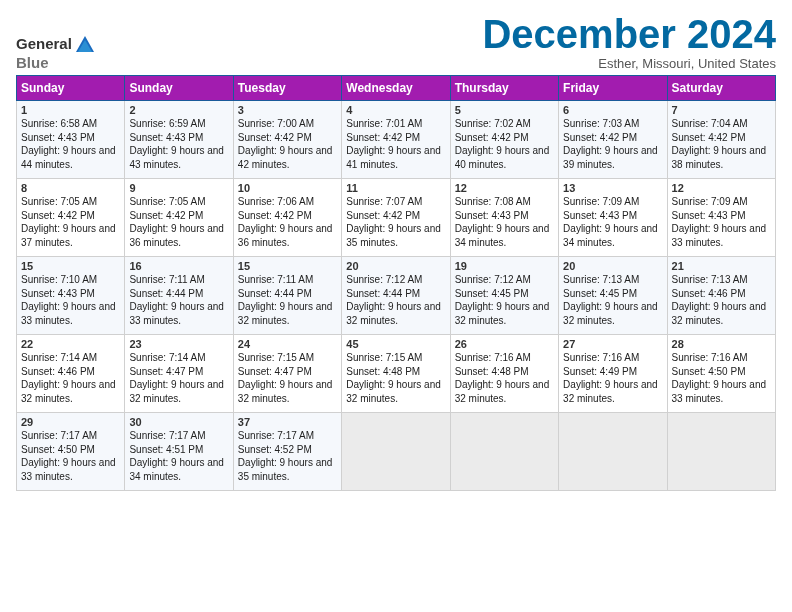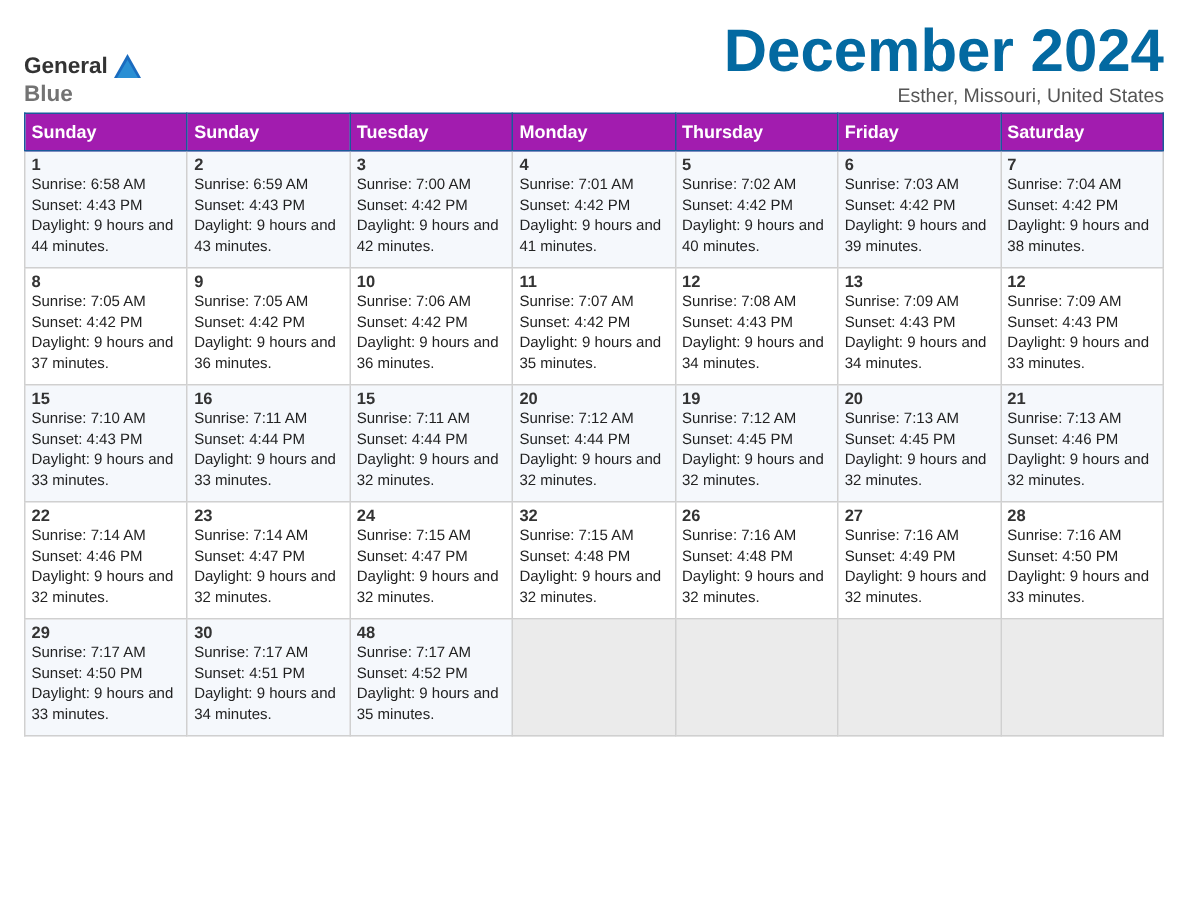--- a/index.html
+++ b/index.html
@@ -104,21 +104,21 @@
       <div class="location">Esther, Missouri, United States</div>
     </div>
   </div>
 
   <table class="calendar">
     <thead>
       <tr id="weekday-row">
           <th>Sunday</th>
           <th>Sunday</th>
           <th>Tuesday</th>
-          <th>Monday</th>
+          <th>Wednesday</th>
           <th>Thursday</th>
           <th>Friday</th>
           <th>Saturday</th>
         </tr>
     </thead>
     <tbody id="calendar-body">
         <tr>
           <td><span class="day-num">1</span>
 <span class="cell-text">Sunrise: 6:58 AM<br>Sunset: 4:43 PM<br>Daylight: 9 hours and 44 minutes.</span></td>
           <td><span class="day-num">2</span>
@@ -166,35 +166,35 @@
           <td><span class="day-num">21</span>
 <span class="cell-text">Sunrise: 7:13 AM<br>Sunset: 4:46 PM<br>Daylight: 9 hours and 32 minutes.</span></td>
         </tr>
         <tr>
           <td><span class="day-num">22</span>
 <span class="cell-text">Sunrise: 7:14 AM<br>Sunset: 4:46 PM<br>Daylight: 9 hours and 32 minutes.</span></td>
           <td><span class="day-num">23</span>
 <span class="cell-text">Sunrise: 7:14 AM<br>Sunset: 4:47 PM<br>Daylight: 9 hours and 32 minutes.</span></td>
           <td><span class="day-num">24</span>
 <span class="cell-text">Sunrise: 7:15 AM<br>Sunset: 4:47 PM<br>Daylight: 9 hours and 32 minutes.</span></td>
-          <td><span class="day-num">32</span>
+          <td><span class="day-num">45</span>
 <span class="cell-text">Sunrise: 7:15 AM<br>Sunset: 4:48 PM<br>Daylight: 9 hours and 32 minutes.</span></td>
           <td><span class="day-num">26</span>
 <span class="cell-text">Sunrise: 7:16 AM<br>Sunset: 4:48 PM<br>Daylight: 9 hours and 32 minutes.</span></td>
           <td><span class="day-num">27</span>
 <span class="cell-text">Sunrise: 7:16 AM<br>Sunset: 4:49 PM<br>Daylight: 9 hours and 32 minutes.</span></td>
           <td><span class="day-num">28</span>
 <span class="cell-text">Sunrise: 7:16 AM<br>Sunset: 4:50 PM<br>Daylight: 9 hours and 33 minutes.</span></td>
         </tr>
         <tr>
           <td><span class="day-num">29</span>
 <span class="cell-text">Sunrise: 7:17 AM<br>Sunset: 4:50 PM<br>Daylight: 9 hours and 33 minutes.</span></td>
           <td><span class="day-num">30</span>
 <span class="cell-text">Sunrise: 7:17 AM<br>Sunset: 4:51 PM<br>Daylight: 9 hours and 34 minutes.</span></td>
-          <td><span class="day-num">48</span>
+          <td><span class="day-num">37</span>
 <span class="cell-text">Sunrise: 7:17 AM<br>Sunset: 4:52 PM<br>Daylight: 9 hours and 35 minutes.</span></td>
           <td class="empty-cell"></td>
           <td class="empty-cell"></td>
           <td class="empty-cell"></td>
           <td class="empty-cell"></td>
         </tr>
       </tbody>
   </table>
 </div>
 

